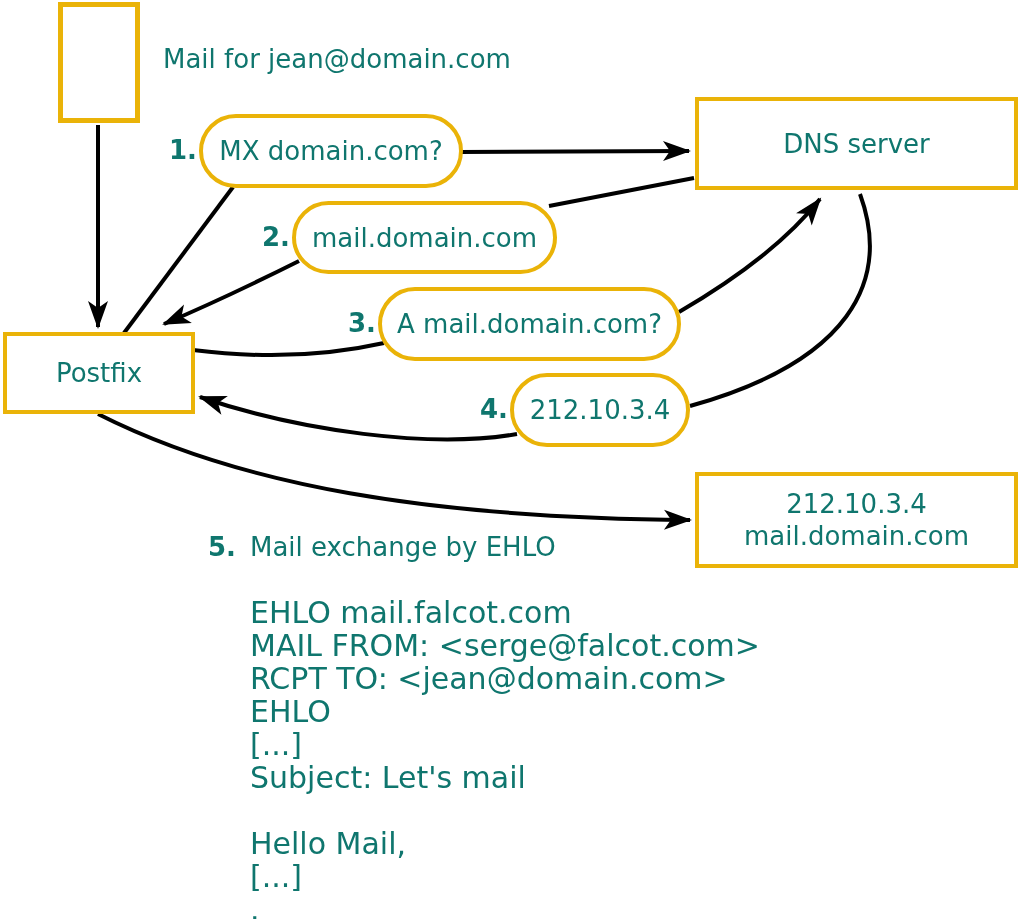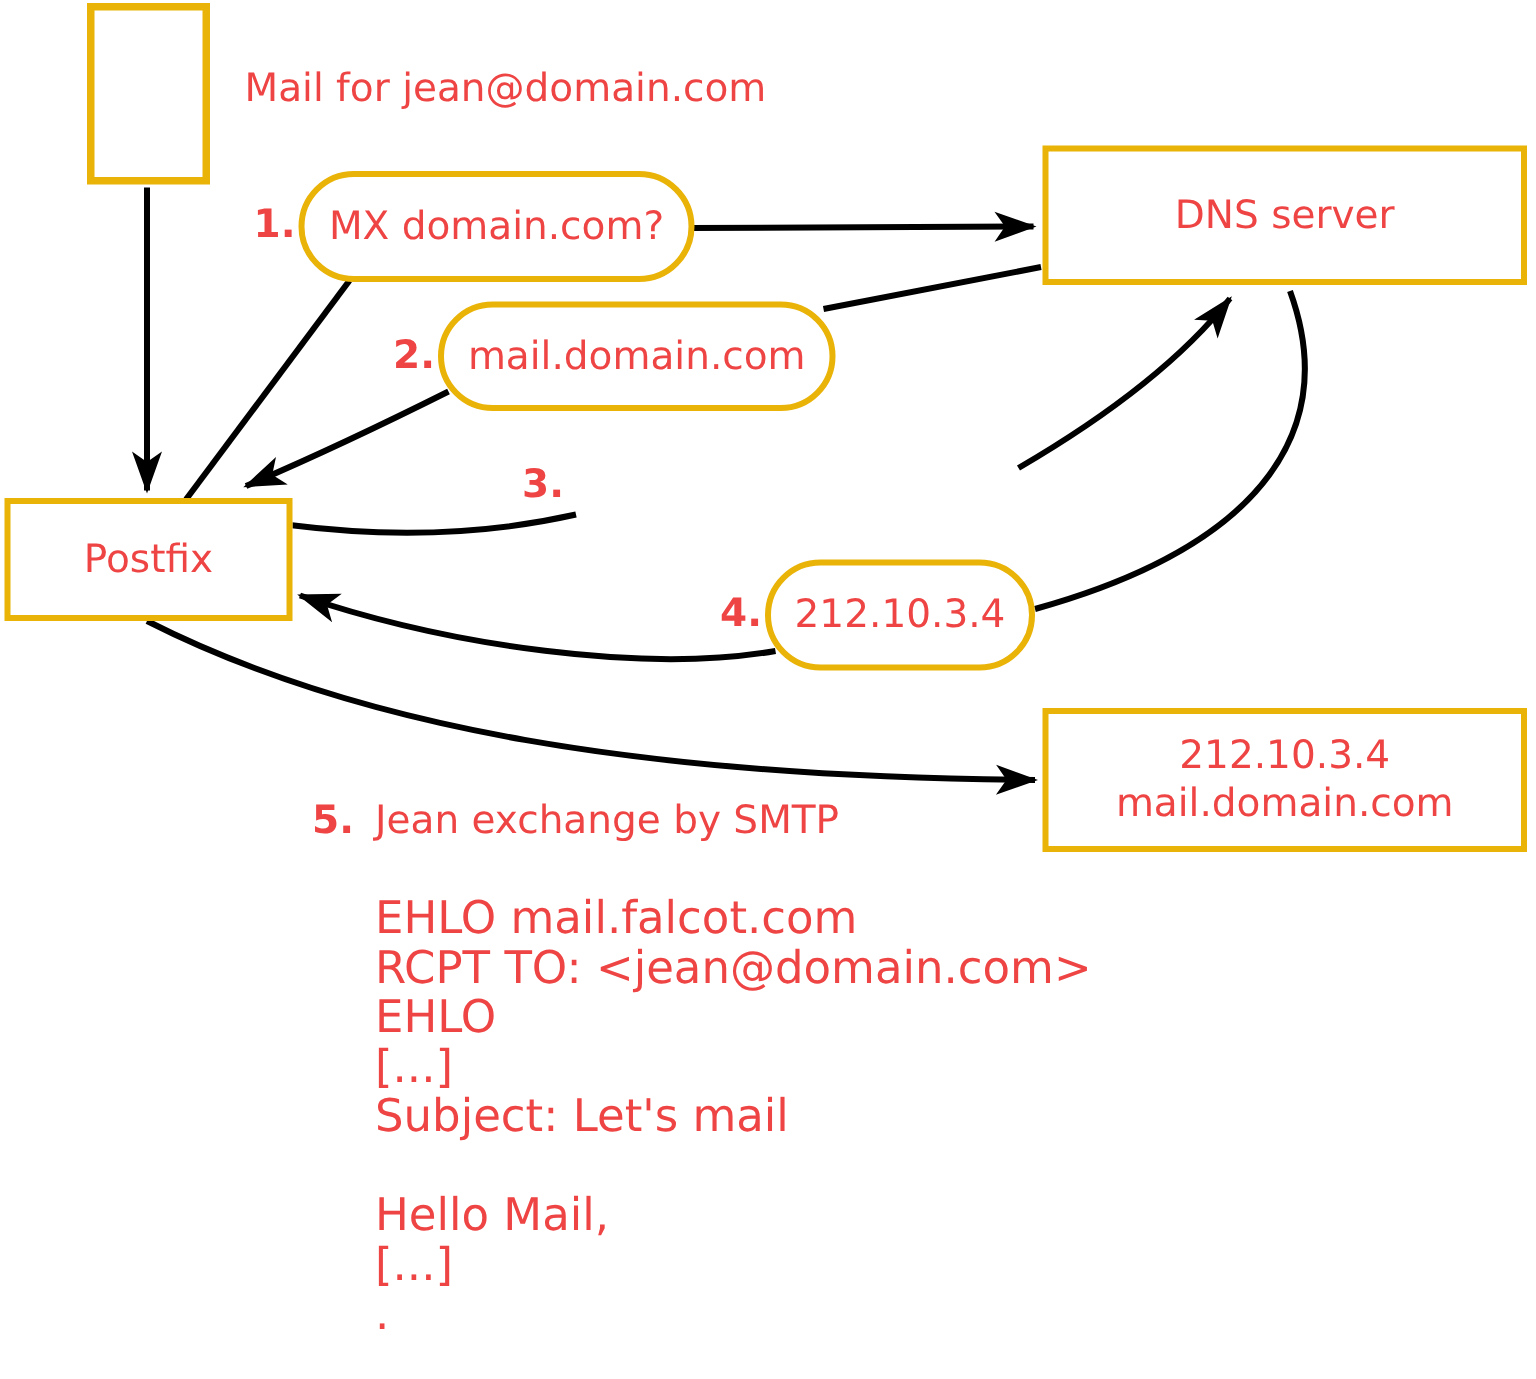--- a/index.html
+++ b/index.html
@@ -1,18 +1,18 @@
 <!DOCTYPE html>
 <html><head>
 <meta charset="utf-8">
 <style>
   html,body{margin:0;padding:0;background:#ffffff;}
   #stage{
     position:relative;width:1024px;height:919px;background:#ffffff;
-    font-family:"DejaVu Sans",sans-serif;color:#ef4444;overflow:hidden;
+    font-family:"DejaVu Sans",sans-serif;color:#0f766e;overflow:hidden;
   }
   #wires{position:absolute;left:0;top:0;z-index:1;}
   .node{
     position:absolute;z-index:2;background:#ffffff;border:4px solid #eab308;
     display:flex;align-items:center;justify-content:center;
     font-size:26px;line-height:32px;text-align:center;box-sizing:border-box;
   }
   .envelope{border-width:5px;}
   .pill{border-radius:40px;}
   .numlabel{
@@ -76,34 +76,38 @@
       <span class="boxline">mail.domain.com</span>
     </span>
   </div>
 
   <div class="node pill" style="left:199px;top:114px;width:264px;height:74px;">
     <span>MX domain.com?</span>
   </div>
   <div class="node pill" style="left:292px;top:201px;width:265px;height:73px;">
     <span>mail.domain.com</span>
   </div>
+  <div class="node pill" style="left:378px;top:287px;width:303px;height:74px;">
+    <span>A mail.domain.com?</span>
+  </div>
   <div class="node pill" style="left:510px;top:373px;width:180px;height:74px;">
     <span>212.10.3.4</span>
   </div>
 
   <div class="numlabel" style="left:157px;top:134px;">1.</div>
   <div class="numlabel" style="left:250px;top:221px;">2.</div>
   <div class="numlabel" style="left:336px;top:307px;">3.</div>
   <div class="numlabel" style="left:468px;top:393px;">4.</div>
   <div class="numlabel" style="left:196px;top:531px;">5.</div>
 
-  <div class="freetext" style="left:250px;top:531px;">Jean exchange by SMTP</div>
+  <div class="freetext" style="left:250px;top:531px;">Mail exchange by EHLO</div>
 
   <div style="position:absolute;z-index:3;left:250px;top:596px;">
     <div class="smtp-line">EHLO mail.falcot.com</div>
+    <div class="smtp-line">MAIL FROM: &lt;serge@falcot.com&gt;</div>
     <div class="smtp-line">RCPT TO: &lt;jean@domain.com&gt;</div>
     <div class="smtp-line">EHLO</div>
     <div class="smtp-line">[...]</div>
     <div class="smtp-line">Subject: Let's mail</div>
     <div class="smtp-line"></div>
     <div class="smtp-line">Hello Mail,</div>
     <div class="smtp-line">[...]</div>
     <div class="smtp-line">.</div>
   </div>
 

